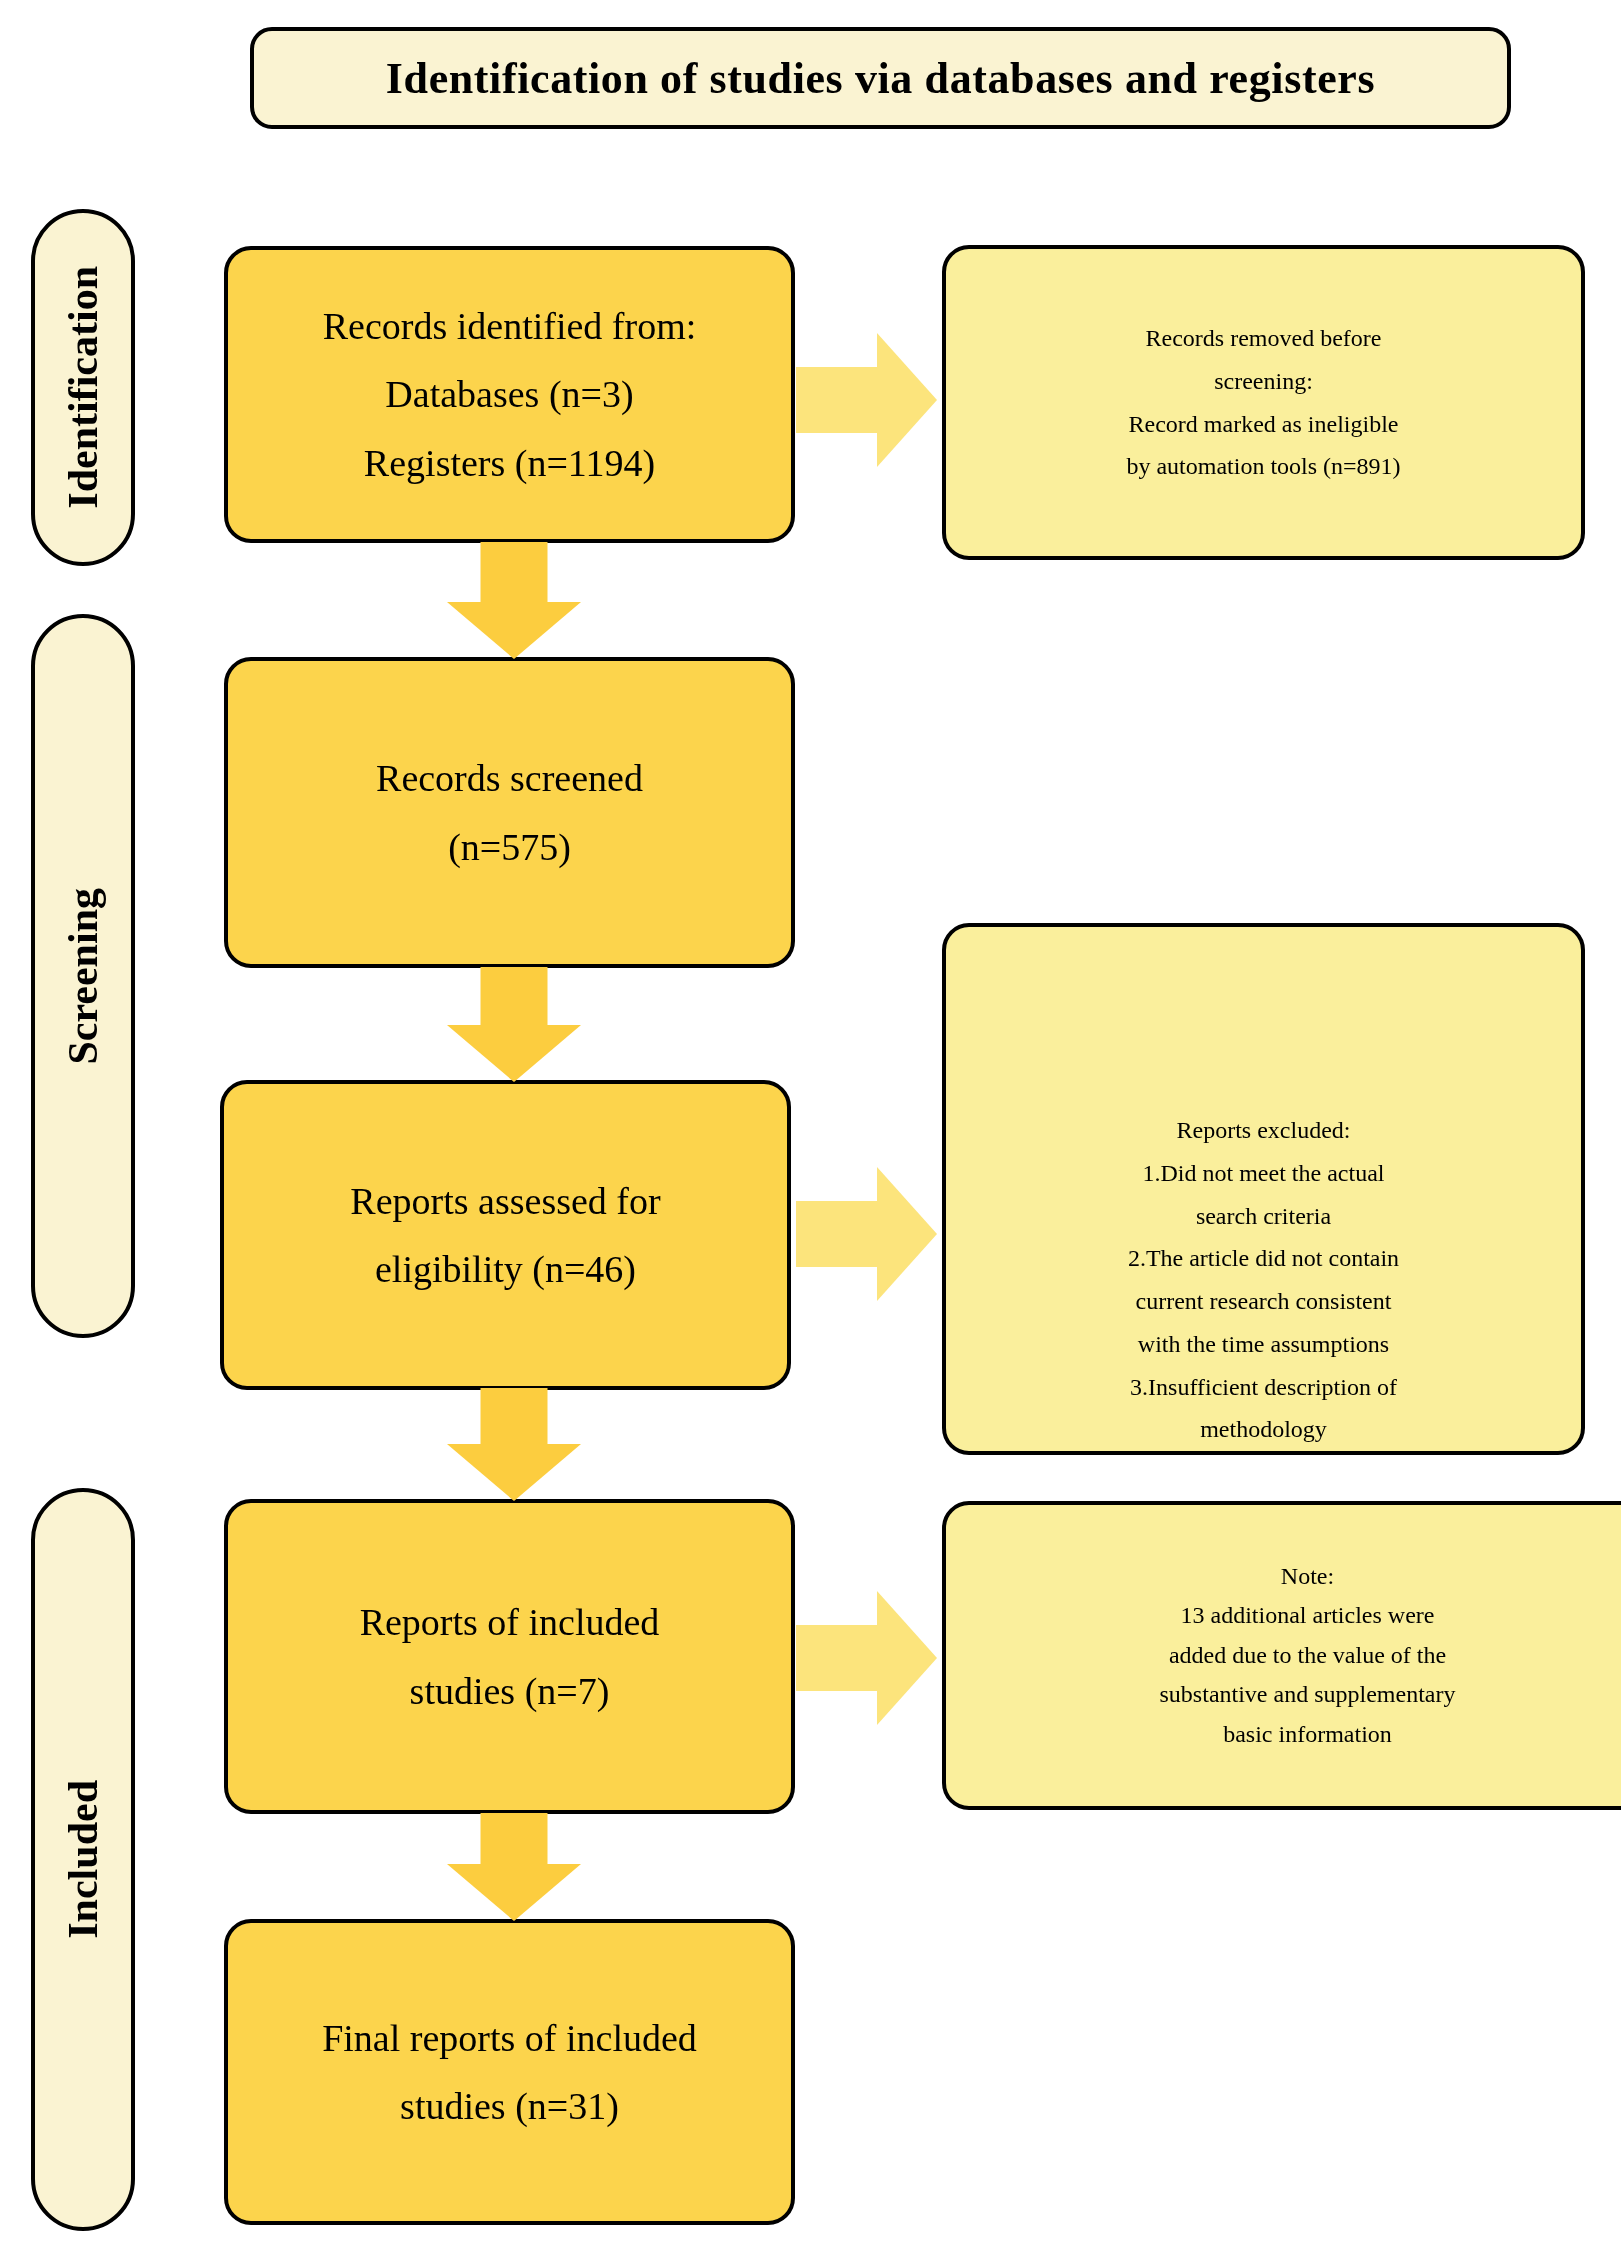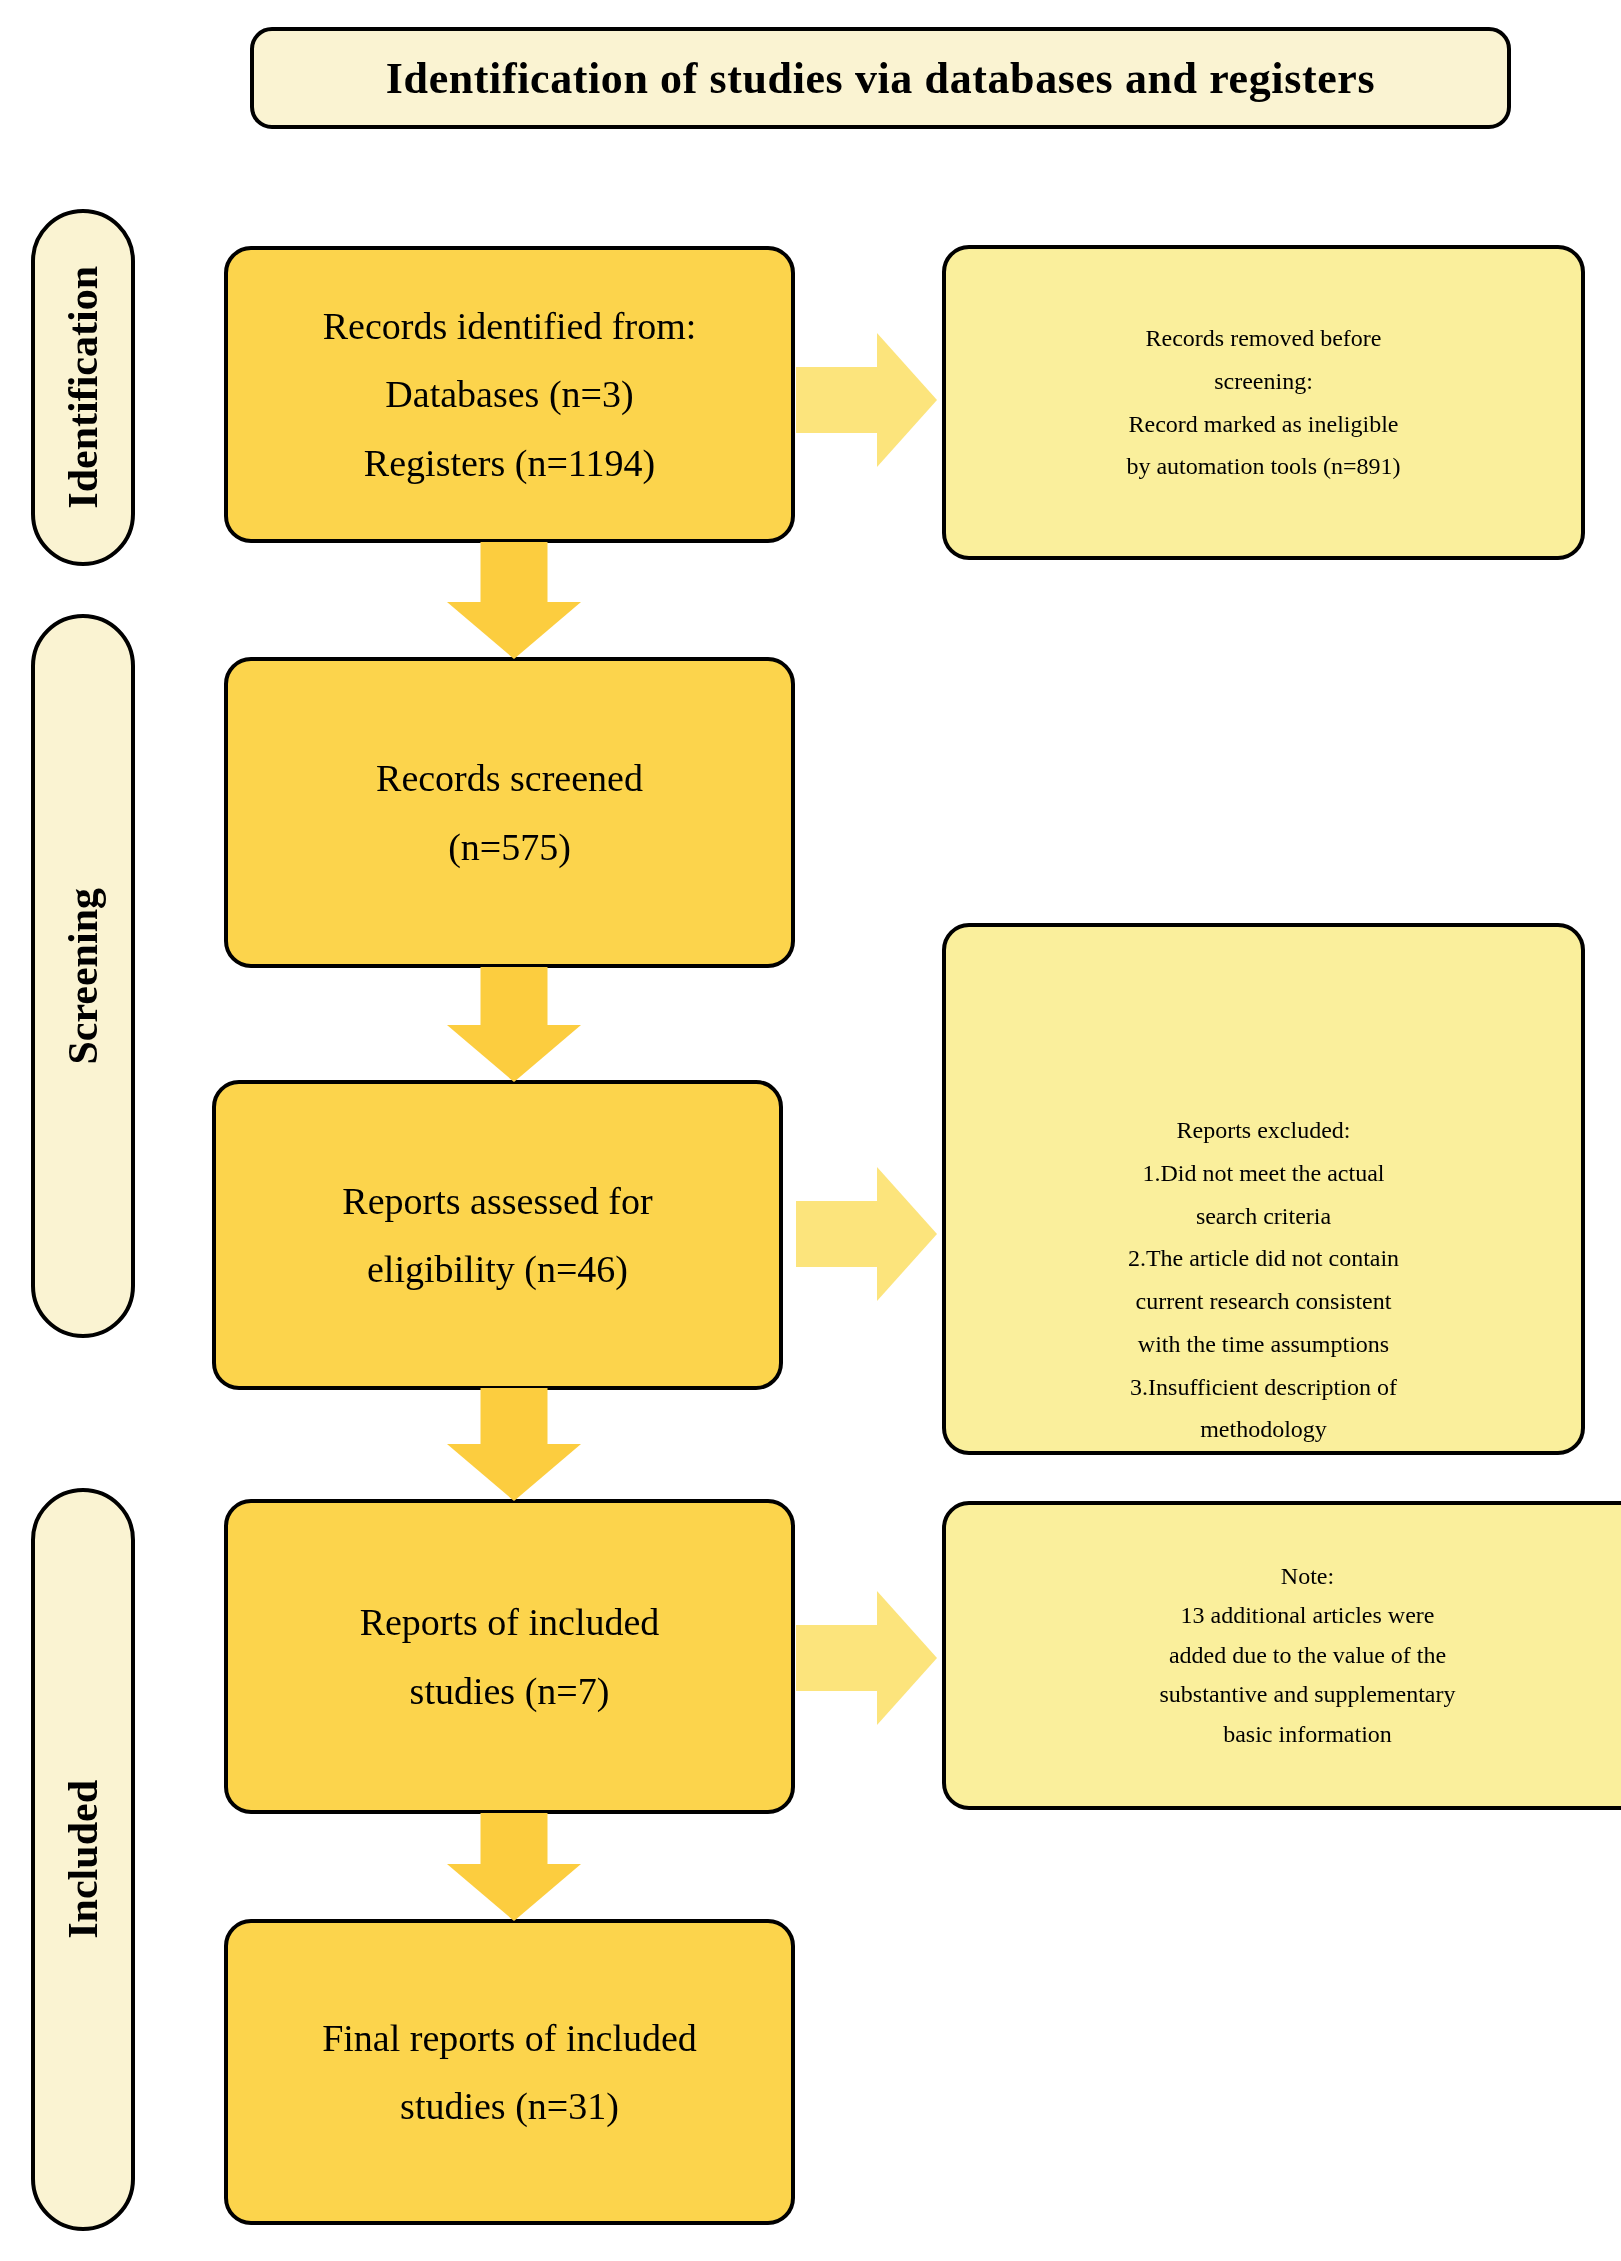--- a/index.html
+++ b/index.html
@@ -109,21 +109,21 @@
 
   <div class="node flow-box" style="left:224px; top:246px; width:571px; height:297px;">
     <span class="box-text">Records identified from:
 Databases (n=3)
 Registers (n=1194)</span>
   </div>
   <div class="node flow-box" style="left:224px; top:657px; width:571px; height:311px;">
     <span class="box-text">Records screened
 (n=575)</span>
   </div>
-  <div class="node flow-box" style="left:212px; top:1080px; width:571px; height:310px;">
+  <div class="node flow-box" style="left:220px; top:1080px; width:571px; height:310px;">
     <span class="box-text">Reports assessed for
 eligibility (n=46)</span>
   </div>
   <div class="node flow-box" style="left:224px; top:1499px; width:571px; height:315px;">
     <span class="box-text">Reports of included
 studies (n=7)</span>
   </div>
   <div class="node flow-box" style="left:224px; top:1919px; width:571px; height:306px;">
     <span class="box-text">Final reports of included
 studies (n=31)</span>

